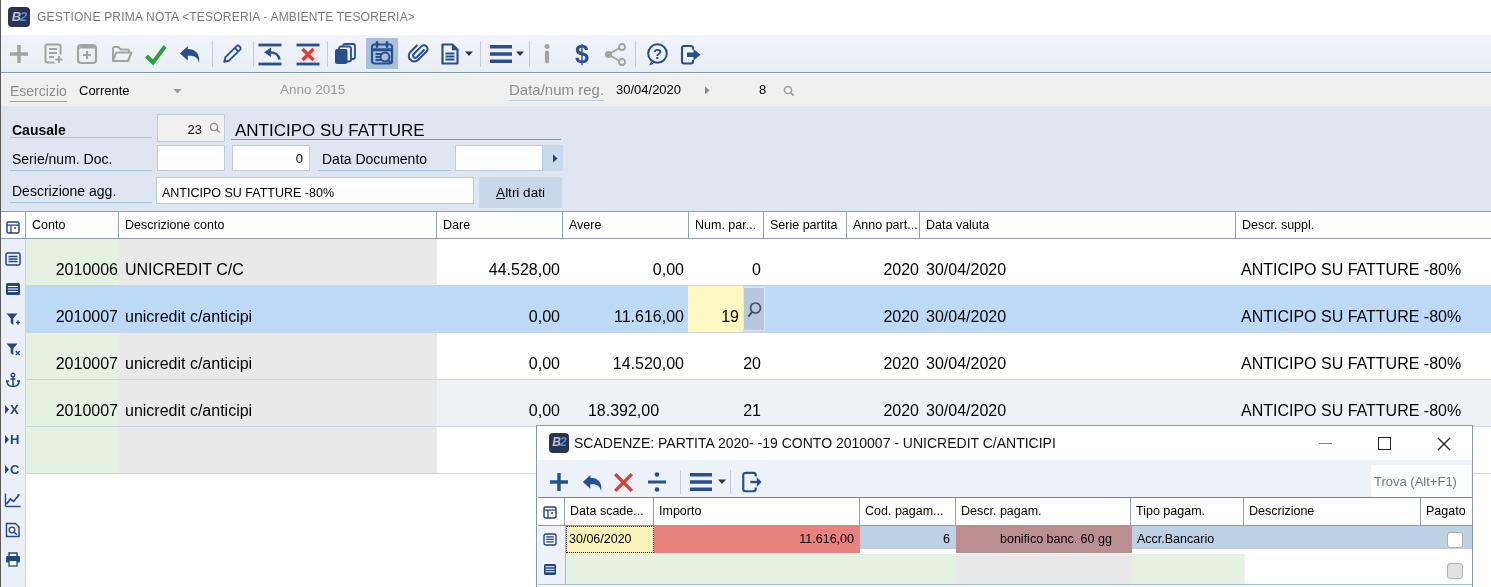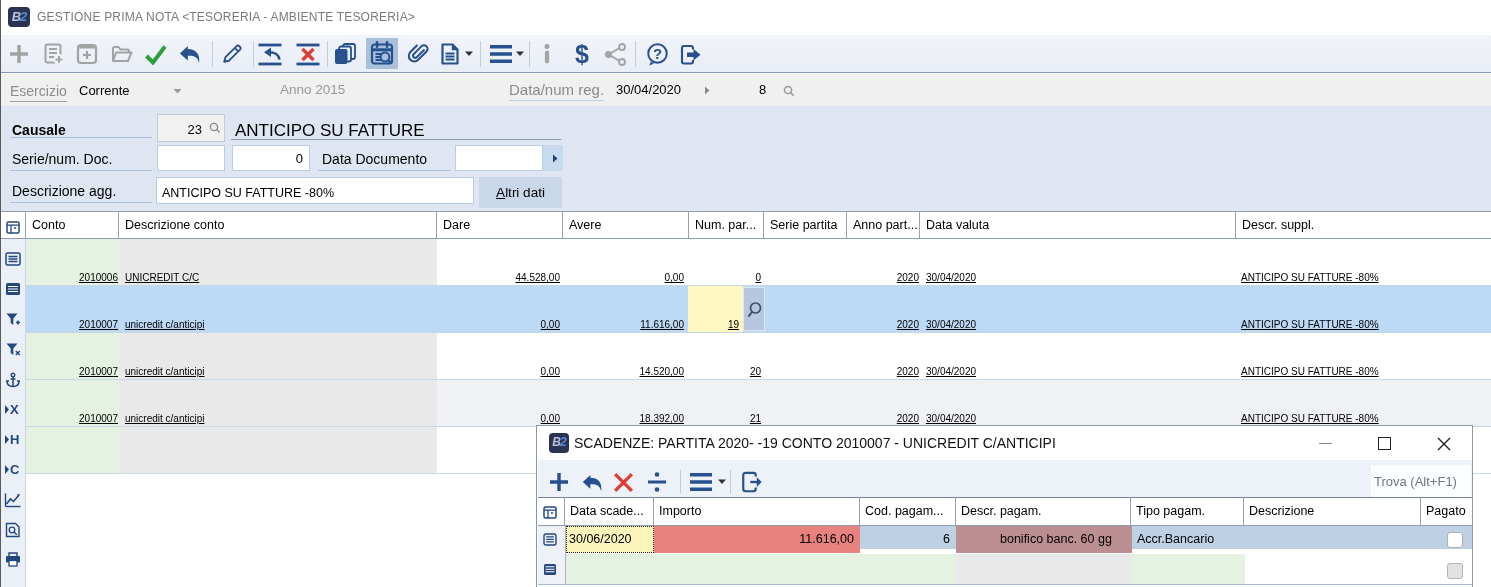--- a/index.html
+++ b/index.html
@@ -23,21 +23,21 @@
 .lul { border-bottom:1px solid #a9c2dc; }
 #sidebar { left:0; top:211px; width:26px; height:376px; background:#ebeff7;
   border-right:1px solid #ccd5e2; }
 .hcell { top:211px; height:28px; border-top:1px solid #8d9cb0; border-bottom:1px solid #8d9cb0;
   border-right:1px solid #95a2b4; font-size:12.5px; color:#000; background:#fff;
   line-height:26px; padding-left:6px; white-space:nowrap; overflow:hidden; }
 .num { text-align:right; }
 .row { left:26px; width:1465px; height:47px; border-bottom:1px solid #c9d6e4; }
 .gcell { left:0; width:93px; height:46px; background:#e5f2e1; }
 .ycell { left:93px; width:318px; height:46px; background:#e9e9e9; }
-.rtext { position:absolute; top:16px; line-height:46px; font-size:10px; white-space:nowrap;text-decoration:underline; }
+.rtext { position:absolute; top:8px; line-height:46px; font-size:16px; white-space:nowrap; }
 
 #dlg { left:536px; top:425px; width:937px; height:162px; background:#fff;
   border-left:1px solid #8a97a8; border-top:1px solid #8a97a8; border-right:1px solid #8a97a8; z-index:40; }
 .dabs { position:absolute; }
 #dtitle { left:1px; top:1px; width:934px; height:33px; background:#fff; }
 #dtoolbar { left:1px; top:34px; width:934px; height:39px; background:#edf1f8; }
 .dhcell { top:71px; height:29px; border-top:1px solid #72839a; border-bottom:1px solid #8d9cb0;
   border-right:1px solid #95a2b4; font-size:12.5px; color:#000; background:#fff;
   line-height:27px; padding-left:5px; }
 .drow1 { top:100px; height:23px; }
@@ -309,21 +309,21 @@
     <div class="rtext num" style="left:821px; width:72px;">2020</div>
     <div class="rtext" style="left:900px;">30/04/2020</div>
     <div class="rtext" style="left:1215px;">ANTICIPO SU FATTURE -80%</div>
   </div>
   <div class="abs row" style="top:380px; background:#eff1f4;">
     <div class="abs gcell"></div>
       <div class="abs ycell"></div>
     <div class="rtext num" style="left:0; width:92px;">2010007</div>
     <div class="rtext" style="left:99px;">unicredit c/anticipi</div>
     <div class="rtext num" style="left:411px; width:123px;">0,00</div>
-    <div class="rtext num" style="left:537px; width:121px;">18.392,00</div>
+    <div class="rtext num" style="left:537px; width:121px;text-align:center;">18.392,00</div>
     <div class="rtext num" style="left:663px; width:72px;">21</div>
     <div class="rtext num" style="left:821px; width:72px;">2020</div>
     <div class="rtext" style="left:900px;">30/04/2020</div>
     <div class="rtext" style="left:1215px;">ANTICIPO SU FATTURE -80%</div>
   </div>
   <div class="abs row" style="top:427px; background:#fff;">
     <div class="abs gcell"></div>
       <div class="abs ycell"></div>
   </div>
 

